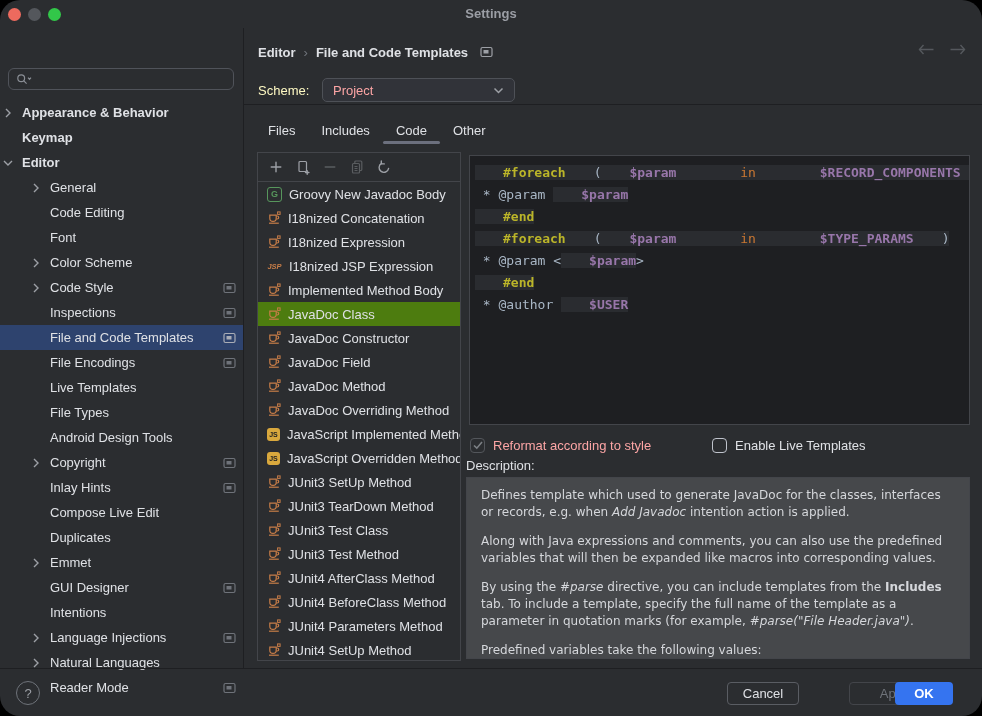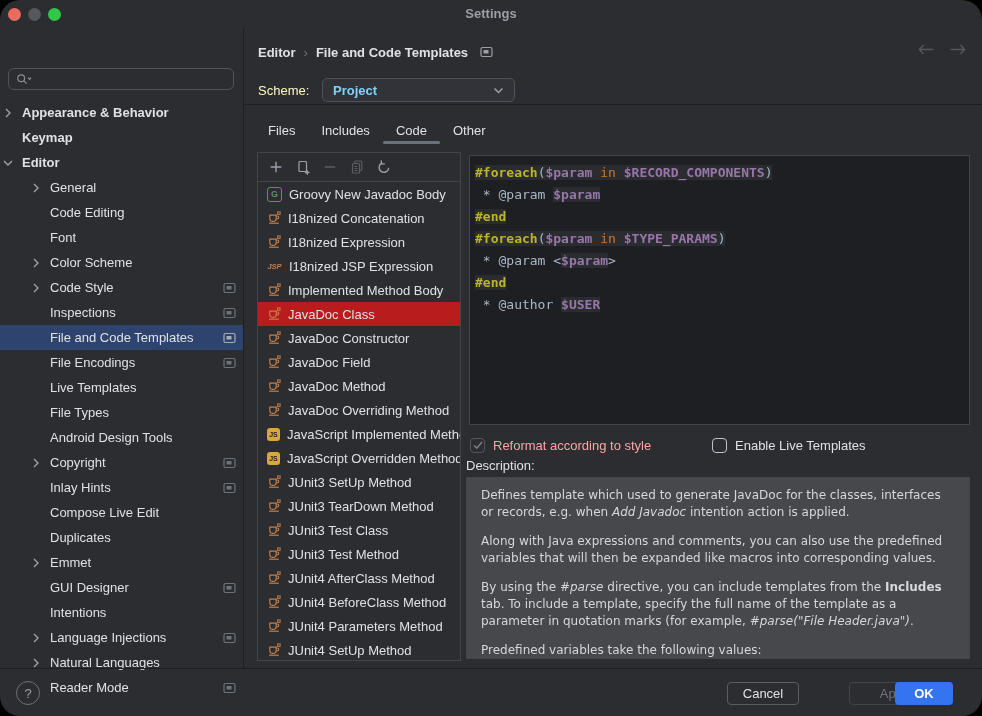--- a/index.html
+++ b/index.html
@@ -46,53 +46,53 @@
   #breadcrumb{left:258px;top:42px;height:20px;display:flex;align-items:center;gap:8px;}
   #breadcrumb .crumb{font-weight:700;color:#DFE1E5;}
   #breadcrumb .bsep{color:#6F737A;}
   #breadcrumb .pane{color:#9DA0A6;display:flex;margin-left:4px;}
   #nav-arrows{right:16px;top:44px;display:flex;gap:14px;color:#55585D;}
   #scheme-row{left:258px;top:78px;height:24px;display:flex;align-items:center;}
   #scheme-label{color:#fef9c3;}
   #scheme-select{position:absolute;left:64px;top:0;width:193px;height:24px;background:#313339;
                  border:1px solid #4E5157;border-radius:5px;display:flex;align-items:center;
                  padding:0 10px;box-sizing:border-box;}
-  #scheme-select .sval{font-weight:700;color:#7dd3fc;}
+  #scheme-select .sval{font-weight:400;color:#fca5a5;}
   #scheme-select .caret{margin-left:auto;color:#9DA0A6;display:flex;}
   #scheme-sep{left:244px;right:0;top:104px;height:1px;background:#1E1F22;}
 
   
   #tabs{left:255px;top:117px;height:27px;display:flex;}
   .tab{position:relative;padding:0 13px;display:flex;align-items:center;color:#DFE1E5;cursor:default;}
   .tab.active::after{content:"";position:absolute;left:0;right:0;bottom:0;height:3px;
                      background:#6C707E;border-radius:2px;}
 
   
   #list-panel{left:257px;top:152px;width:204px;height:509px;border:1px solid #43454A;
               box-sizing:border-box;overflow:hidden;}
   #list-toolbar{height:28px;display:flex;align-items:center;padding-left:10px;gap:11px;
                 border-bottom:1px solid #43454A;}
   .tbi{width:16px;height:16px;display:flex;align-items:center;justify-content:center;color:#9DA0A6;}
   .tbi.dis{color:#5A5D60;}
   .lrow{display:flex;align-items:center;height:24px;padding-left:9px;gap:7px;white-space:nowrap;
         overflow:hidden;color:#DFE1E5;cursor:default;}
-  .lrow.sel{background:#b91c1c;}
+  .lrow.sel{background:#4d7c0f;}
   .fi{flex:none;display:flex;align-items:center;justify-content:center;}
   .fi-g{width:13px;height:13px;border:1px solid #57965C;border-radius:3px;color:#57965C;
         font-size:9px;font-weight:700;}
   .fi-js{width:13px;height:13px;background:#D9A83D;border-radius:3px;color:#1E1F22;
          font-size:7px;font-weight:700;}
   .fi-jsp{color:#C77D48;font-size:7.5px;font-weight:700;font-style:italic;width:15px;}
 
   
   #editor{left:469px;top:155px;width:501px;height:270px;background:#1E1F22;
           border:1px solid #43454A;box-sizing:border-box;padding:6px 0 0 5px;overflow:hidden;
           font-family:"DejaVu Sans Mono",monospace;font-size:13px;}
   .cline{height:22px;line-height:22px;white-space:pre;}
-  .tbg{background:#2A2C30;}
+  .tbg{background:#2A2C30;padding-left:28px;}
   .tk-dir{color:#BBB529;font-weight:700;}
   .tk-var{color:#9876AA;font-weight:700;}
   .tk-kw{color:#CC7832;}
   .tk-txt,.tk-br{color:#A9B7C6;}
 
   
   .chkrow{position:absolute;display:flex;align-items:center;gap:8px;height:18px;}
   .chkbox{width:15px;height:15px;border-radius:4px;box-sizing:border-box;display:flex;
           align-items:center;justify-content:center;}
   #chk-reformat{left:470px;top:436px;color:#fca5a5;}

